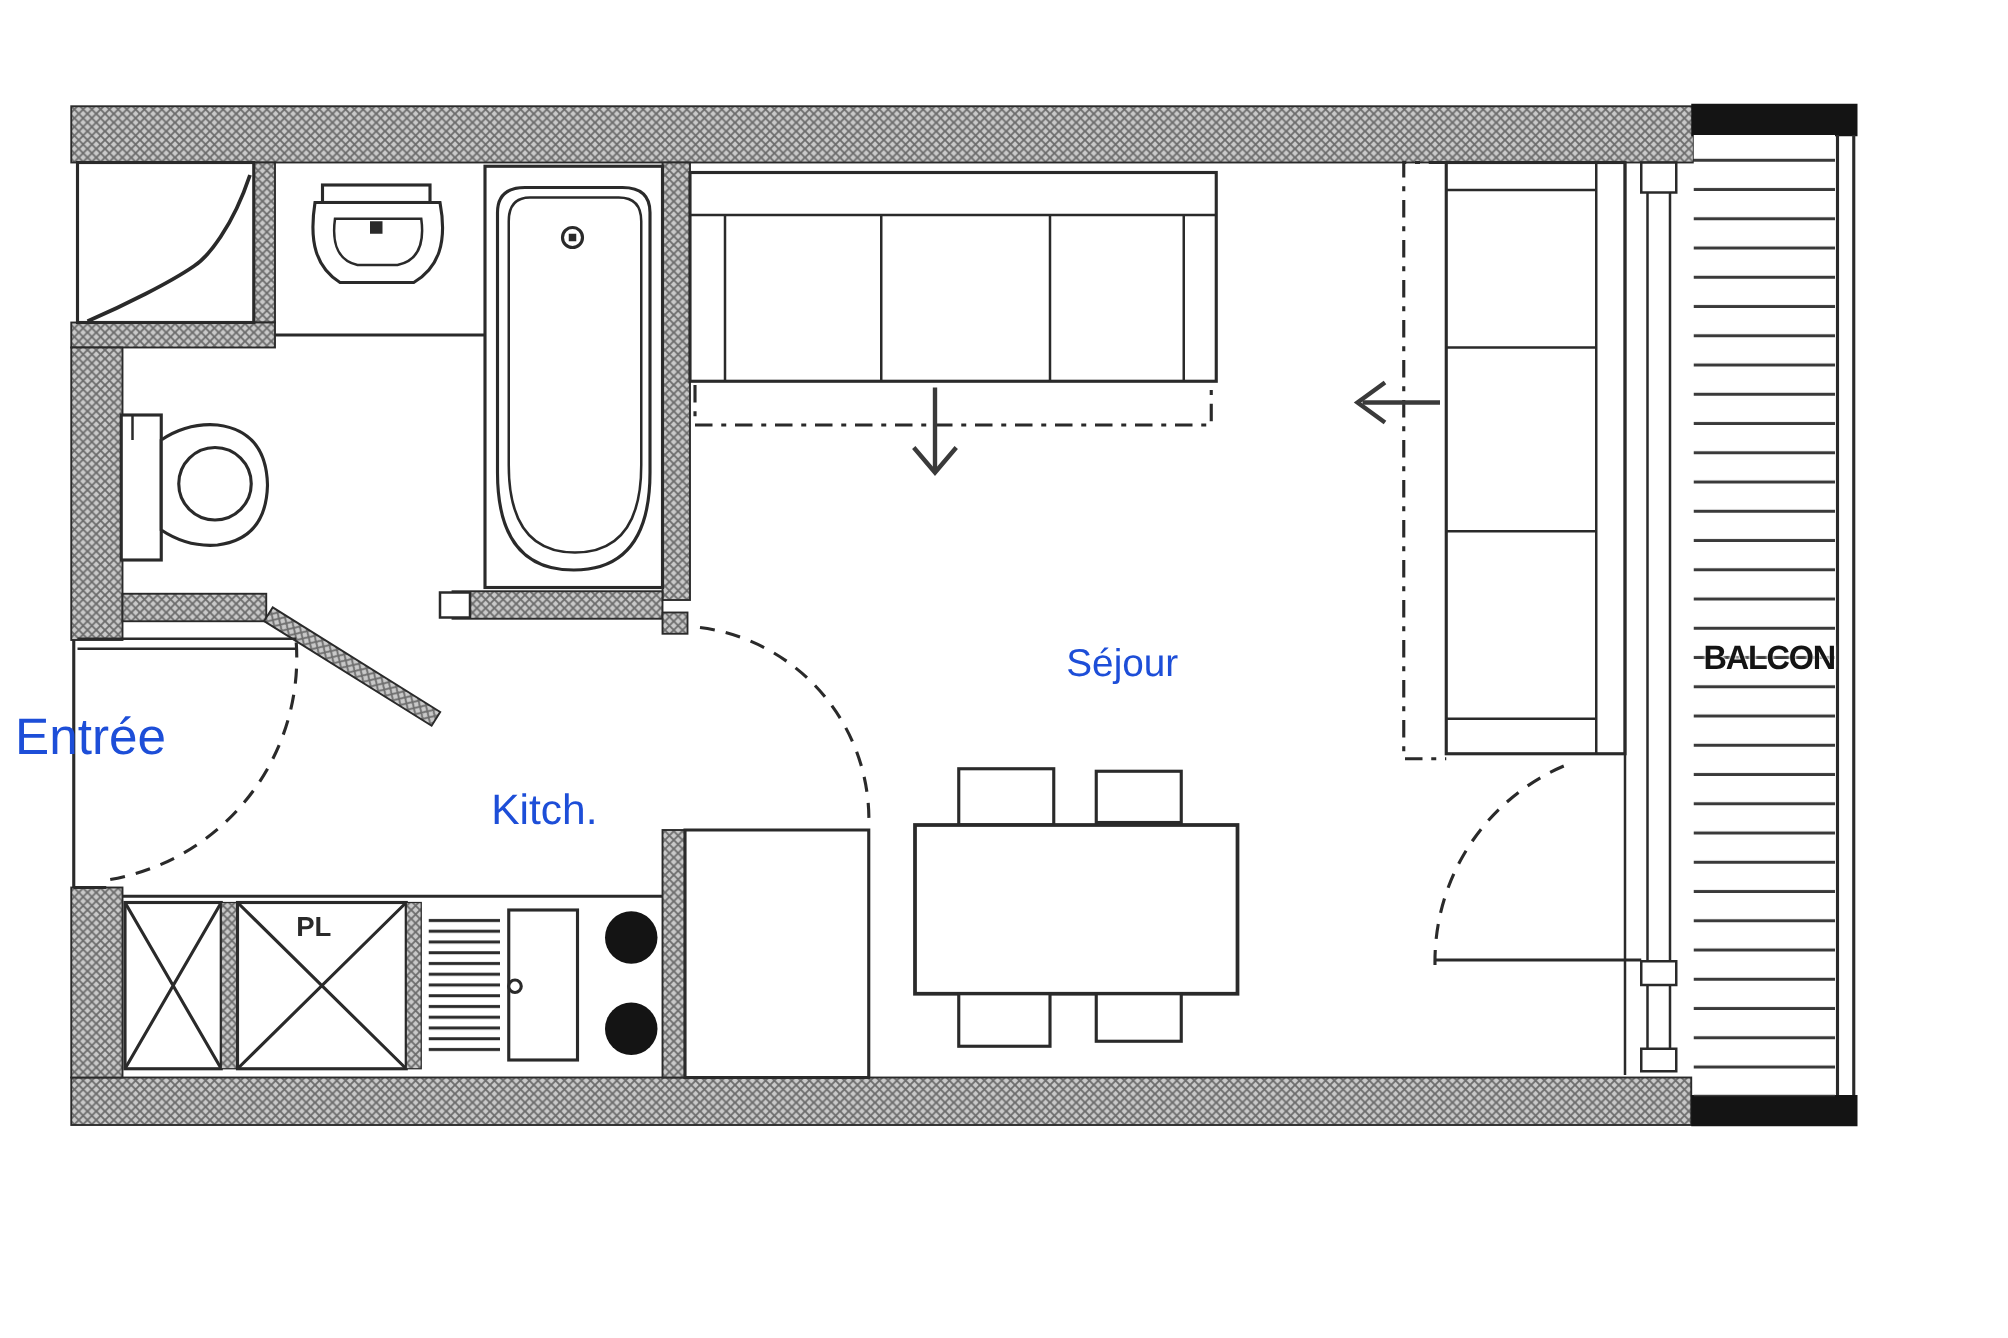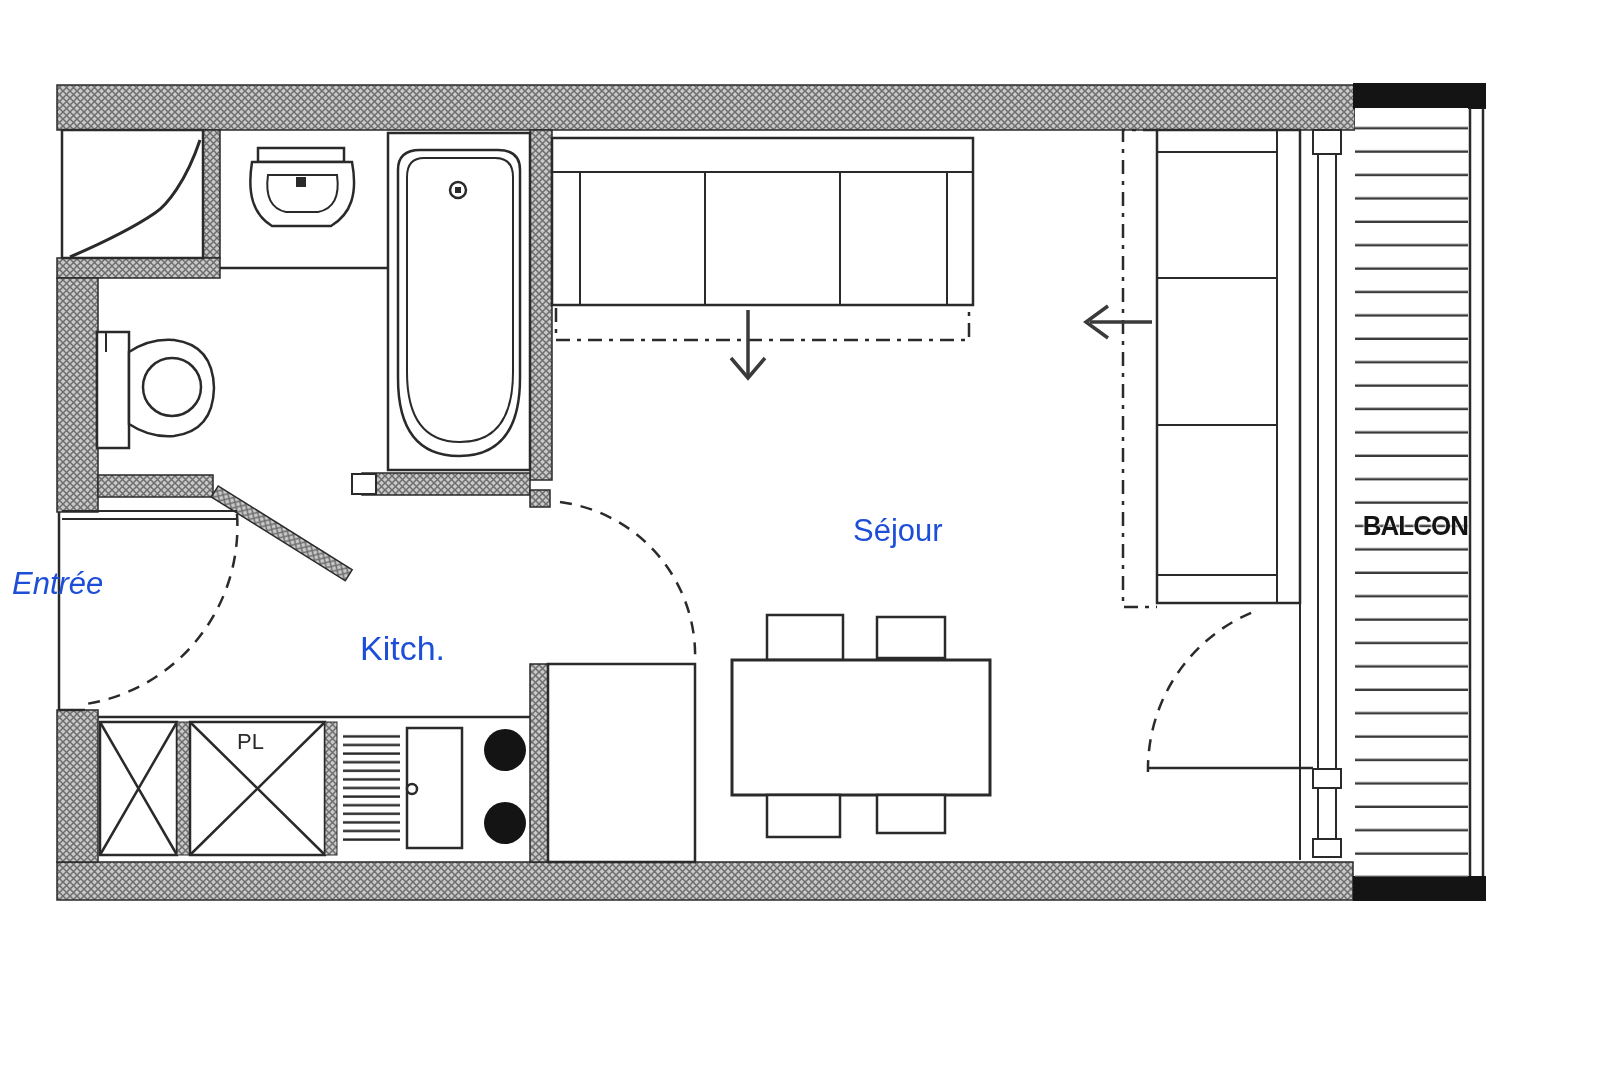--- a/index.html
+++ b/index.html
@@ -11,24 +11,24 @@
     overflow:hidden;
   }
   #plan svg{position:absolute;left:0;top:0;z-index:1;}
   .lbl{
     position:absolute;z-index:2;
     color:#1d4ed8;
     font-family:"Liberation Sans", sans-serif;
     white-space:nowrap;
     user-select:none;
   }
-  .lbl-entree{left:12px;top:566px;font-size:31px;font-style:italic;}
-  .lbl-kitch{left:360px;top:629px;font-size:34px;}
+  .lbl-entree{left:12px;top:566px;font-size:41px;}
+  .lbl-kitch{left:393px;top:629px;font-size:34px;}
   .lbl-sejour{left:853px;top:513px;font-size:31px;}
-  .lbl-pl{left:237px;top:729px;font-size:22px;color:#2a2a2a;font-weight:normal;}
+  .lbl-pl{left:237px;top:729px;font-size:22px;color:#2a2a2a;font-weight:bold;}
   .lbl-balcon{
     left:1352px;top:511px;width:132px;
     font-size:27px;font-weight:bold;color:#141414;
     text-align:center;letter-spacing:-1px;
     transform:scaleX(.96);transform-origin:left center;
     text-shadow:0 0 2px #fff,0 0 2px #fff,0 0 3px #fff;
   }
 </style>
 </head>
 <body>

